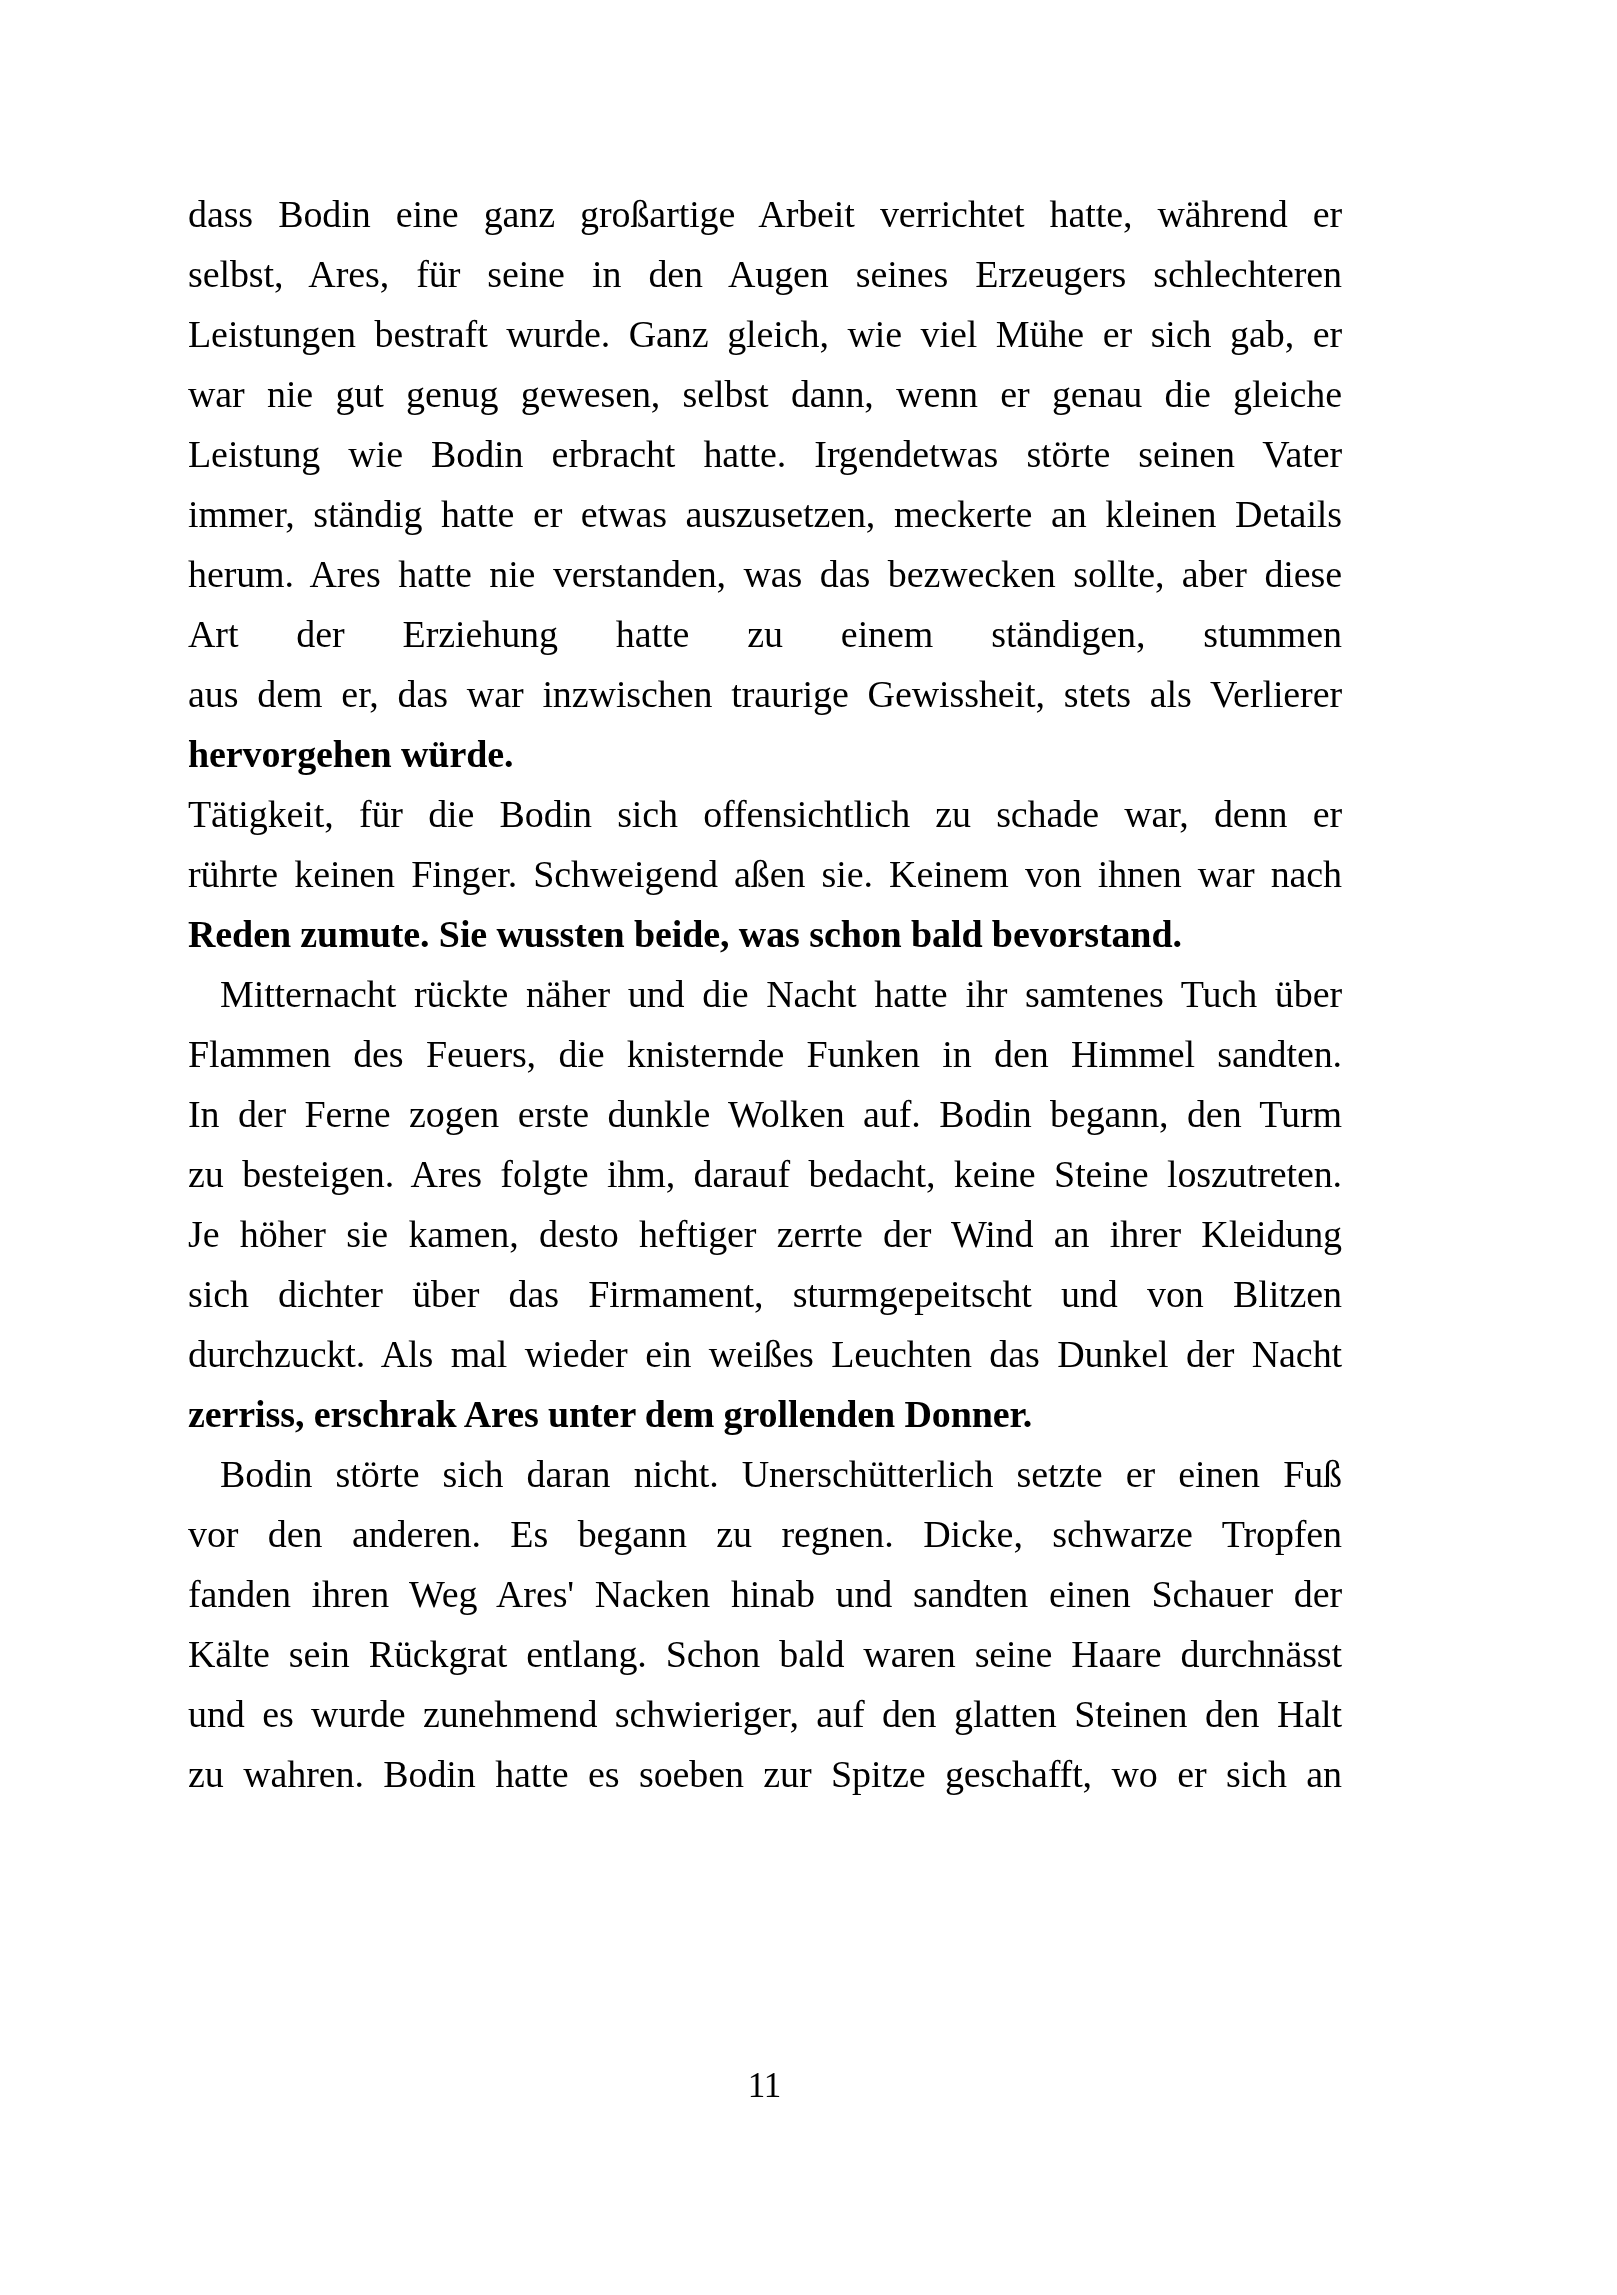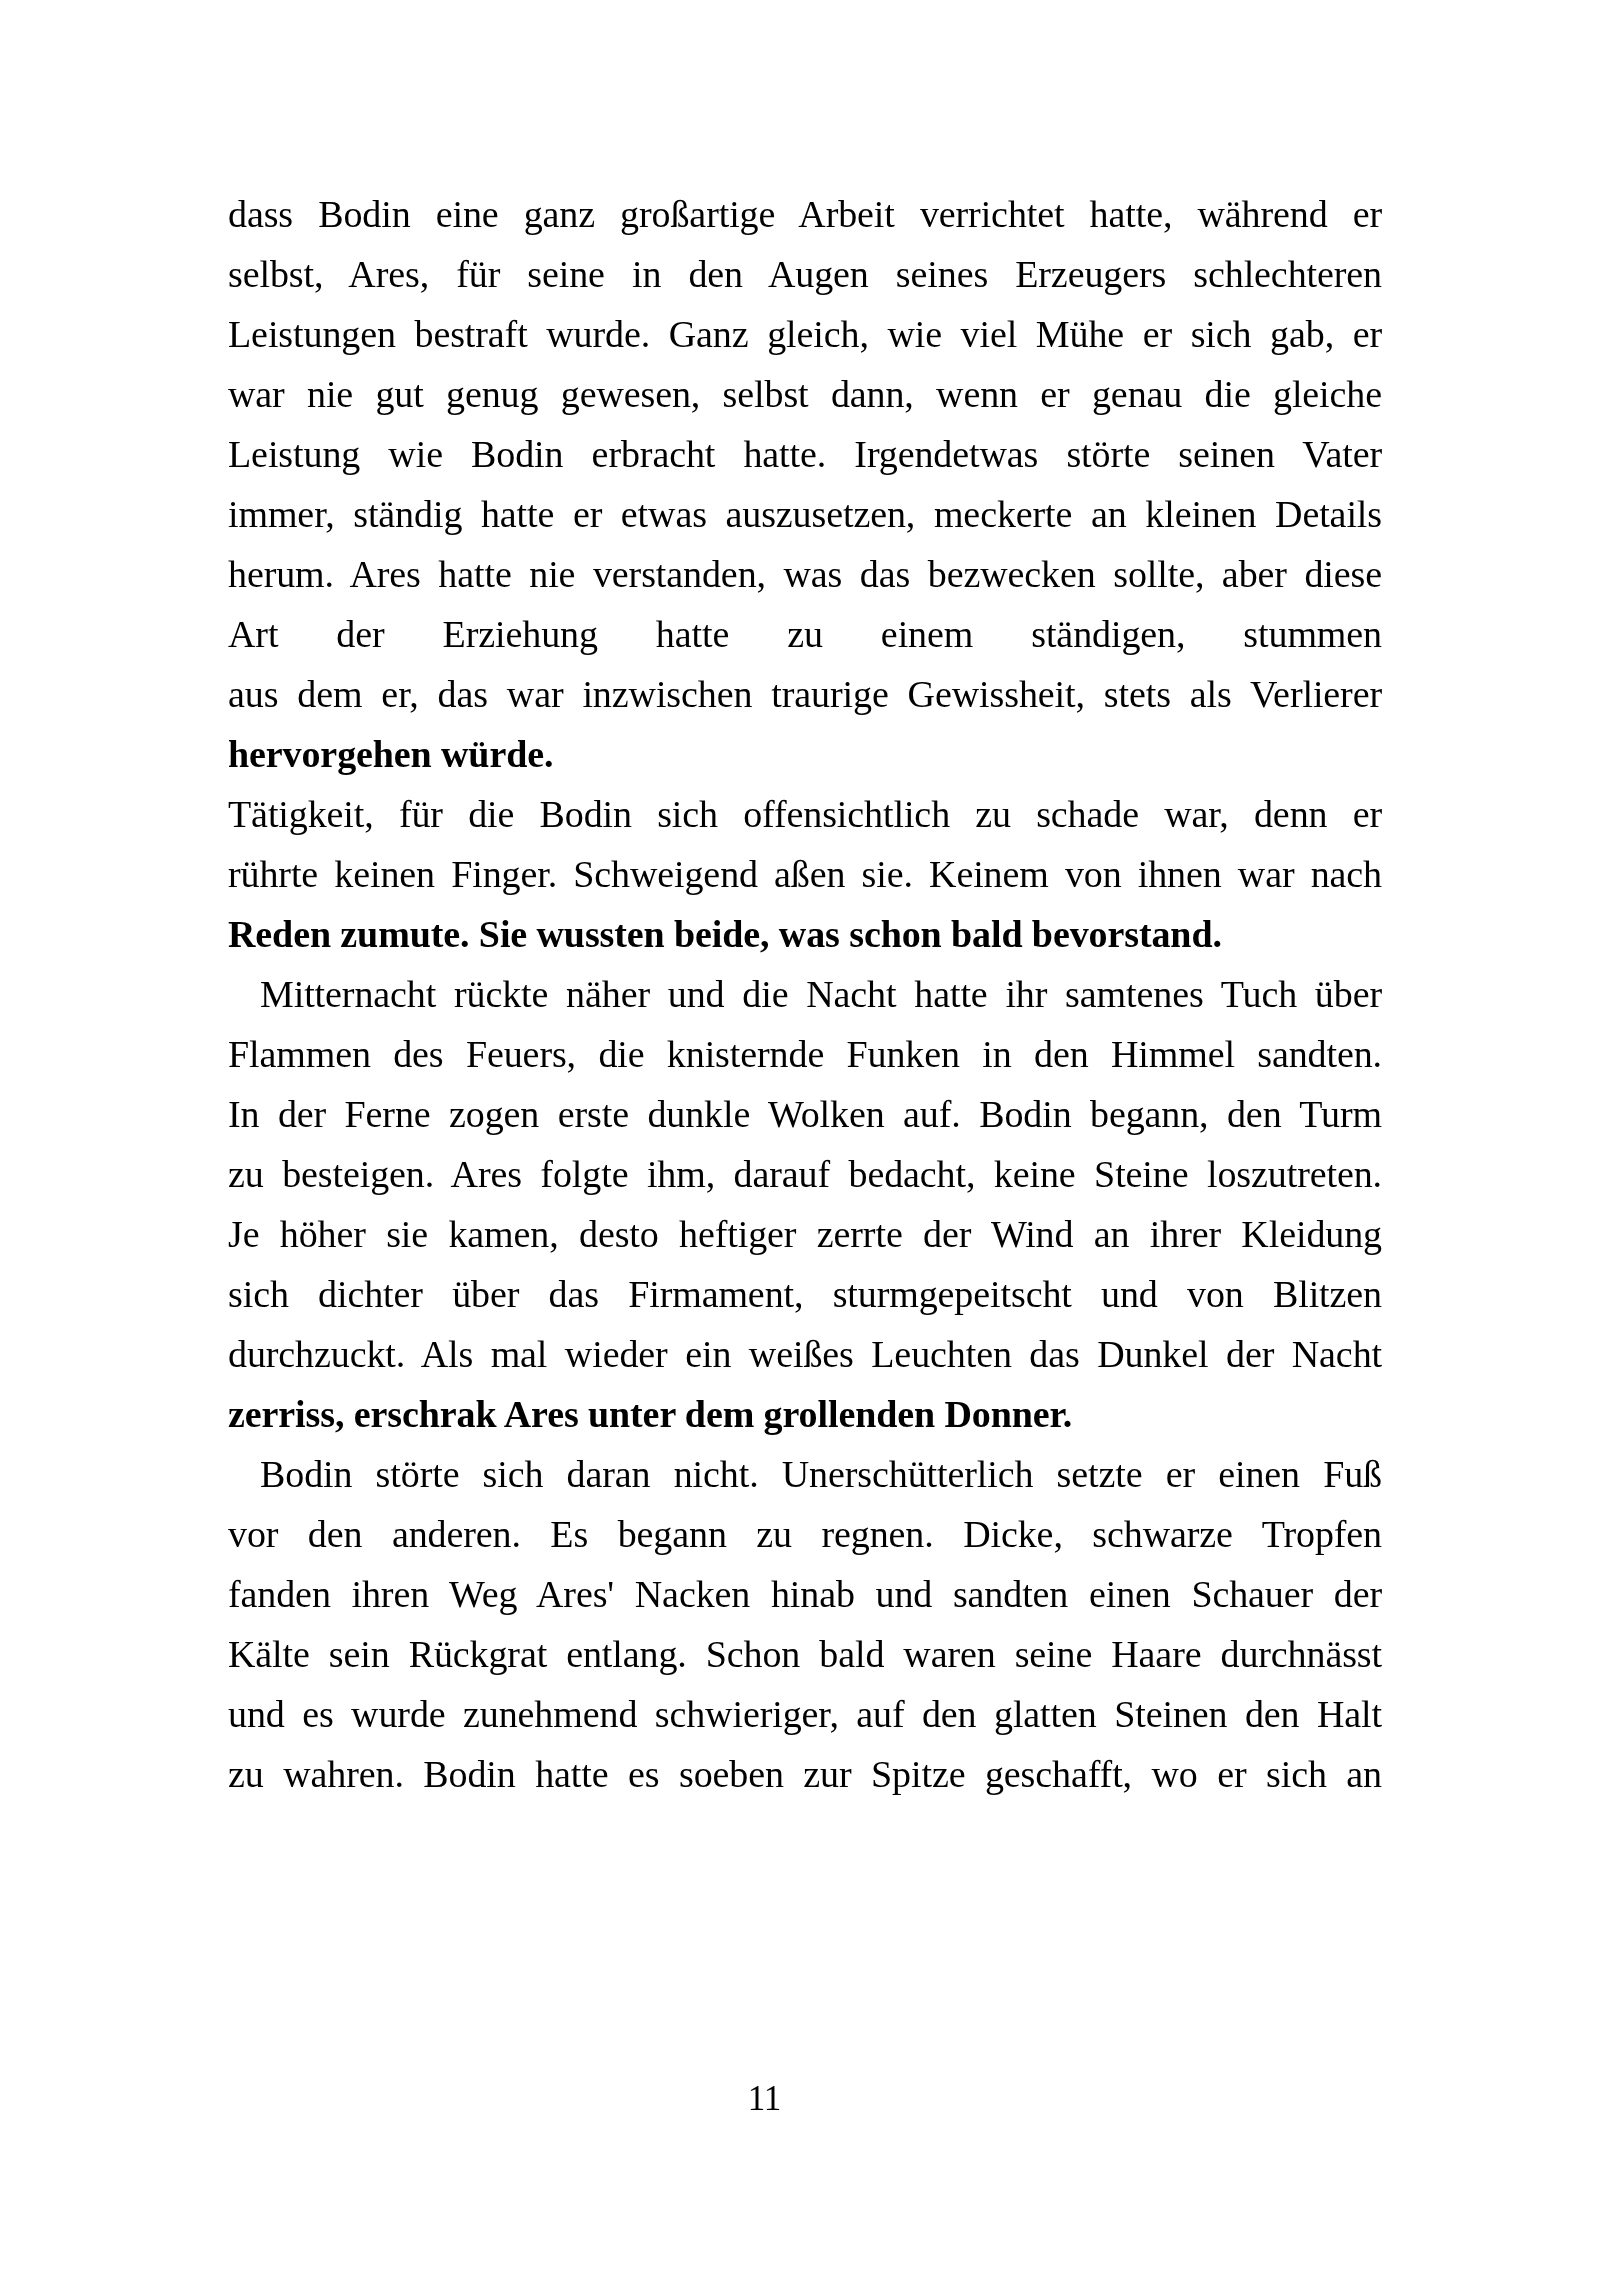--- a/index.html
+++ b/index.html
@@ -19,21 +19,20 @@
     position: absolute;
     left: 0; top: 0;
     width: 1618px; height: 2295px;
     background: #ffffff;
   }
   .text-block {
     position: absolute;
     left: 188px;
     top: 184px;
     width: 1154px;
-    margin-left: 40px;
   }
   .line {
     display: block;
     height: 60px;
     line-height: 60px;
     font-size: 38px;
     white-space: nowrap;
     overflow: visible;
     text-align: justify;
     text-align-last: justify;
@@ -48,21 +47,20 @@
     padding-left: 32px;
   }
   .page-number {
     position: absolute;
     left: 672px;
     width: 185px;
     top: 2068px;
     font-size: 35px;
     line-height: 35px;
     text-align: center;
-    margin-top: 13px;
   }
 </style>
 </head>
 <body>
 
 <div class="page">
   <div class="text-block">
 
     <div>
       <span class="line">dass Bodin eine ganz großartige Arbeit verrichtet hatte, während er</span>

